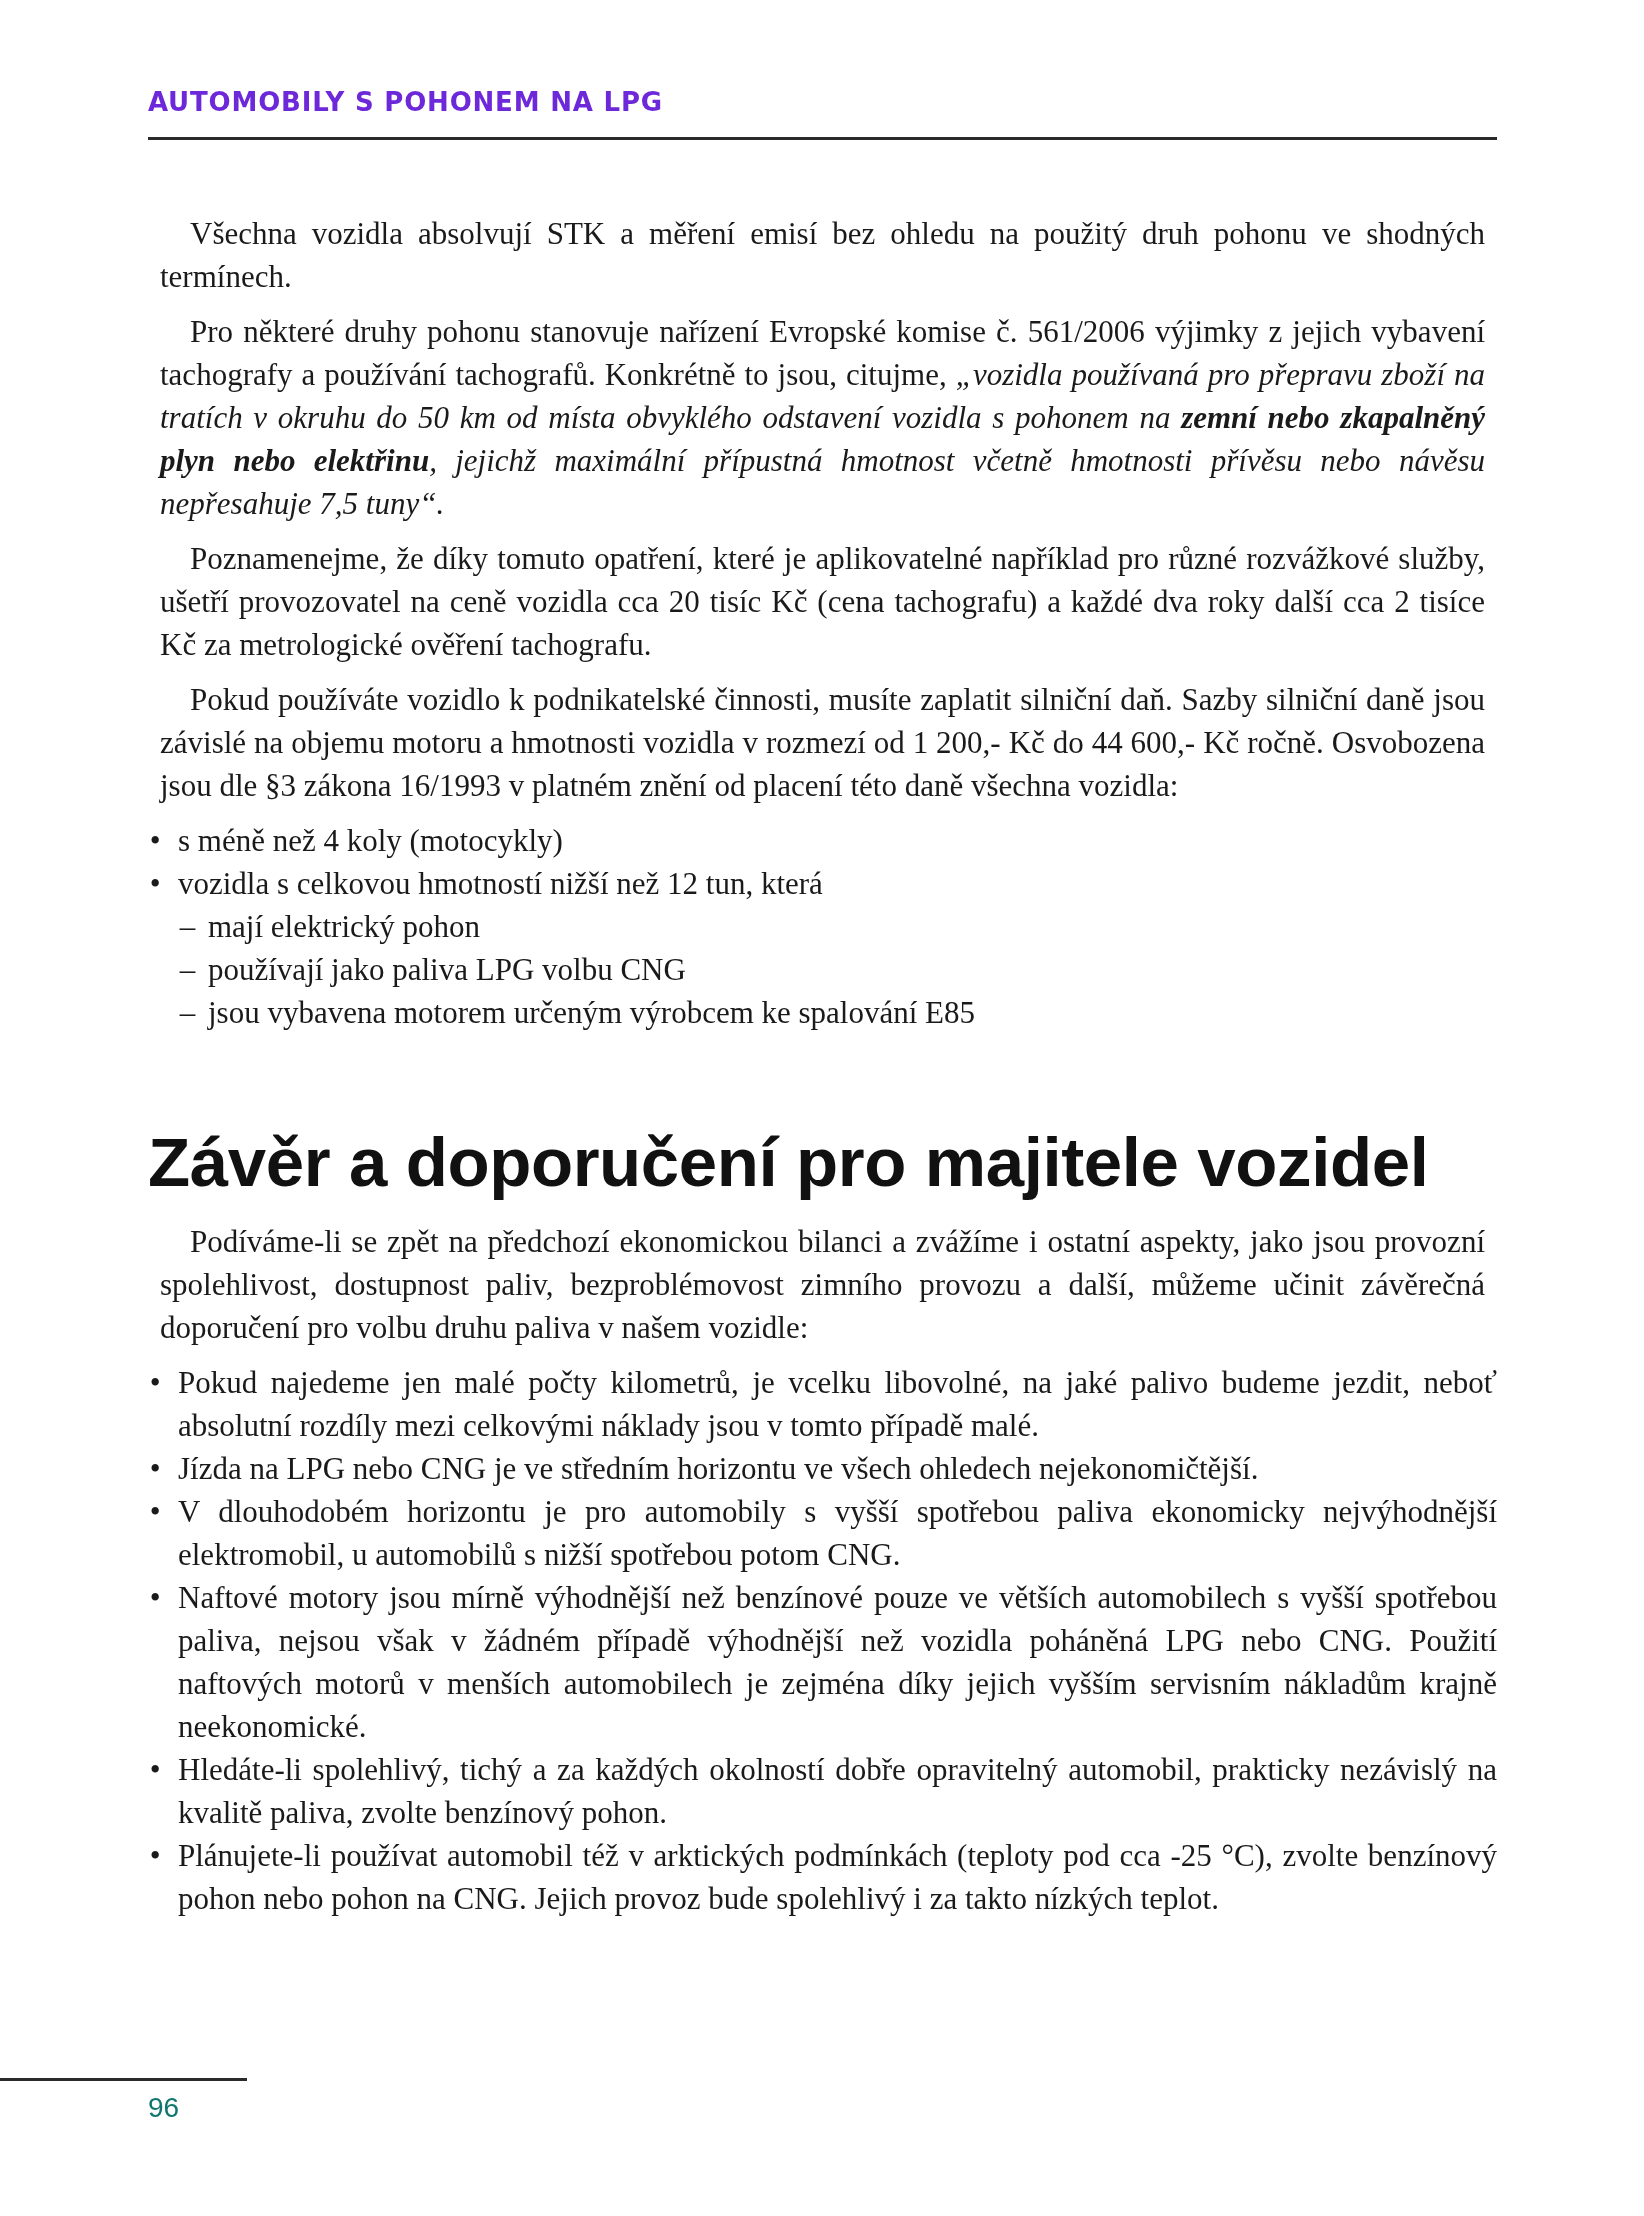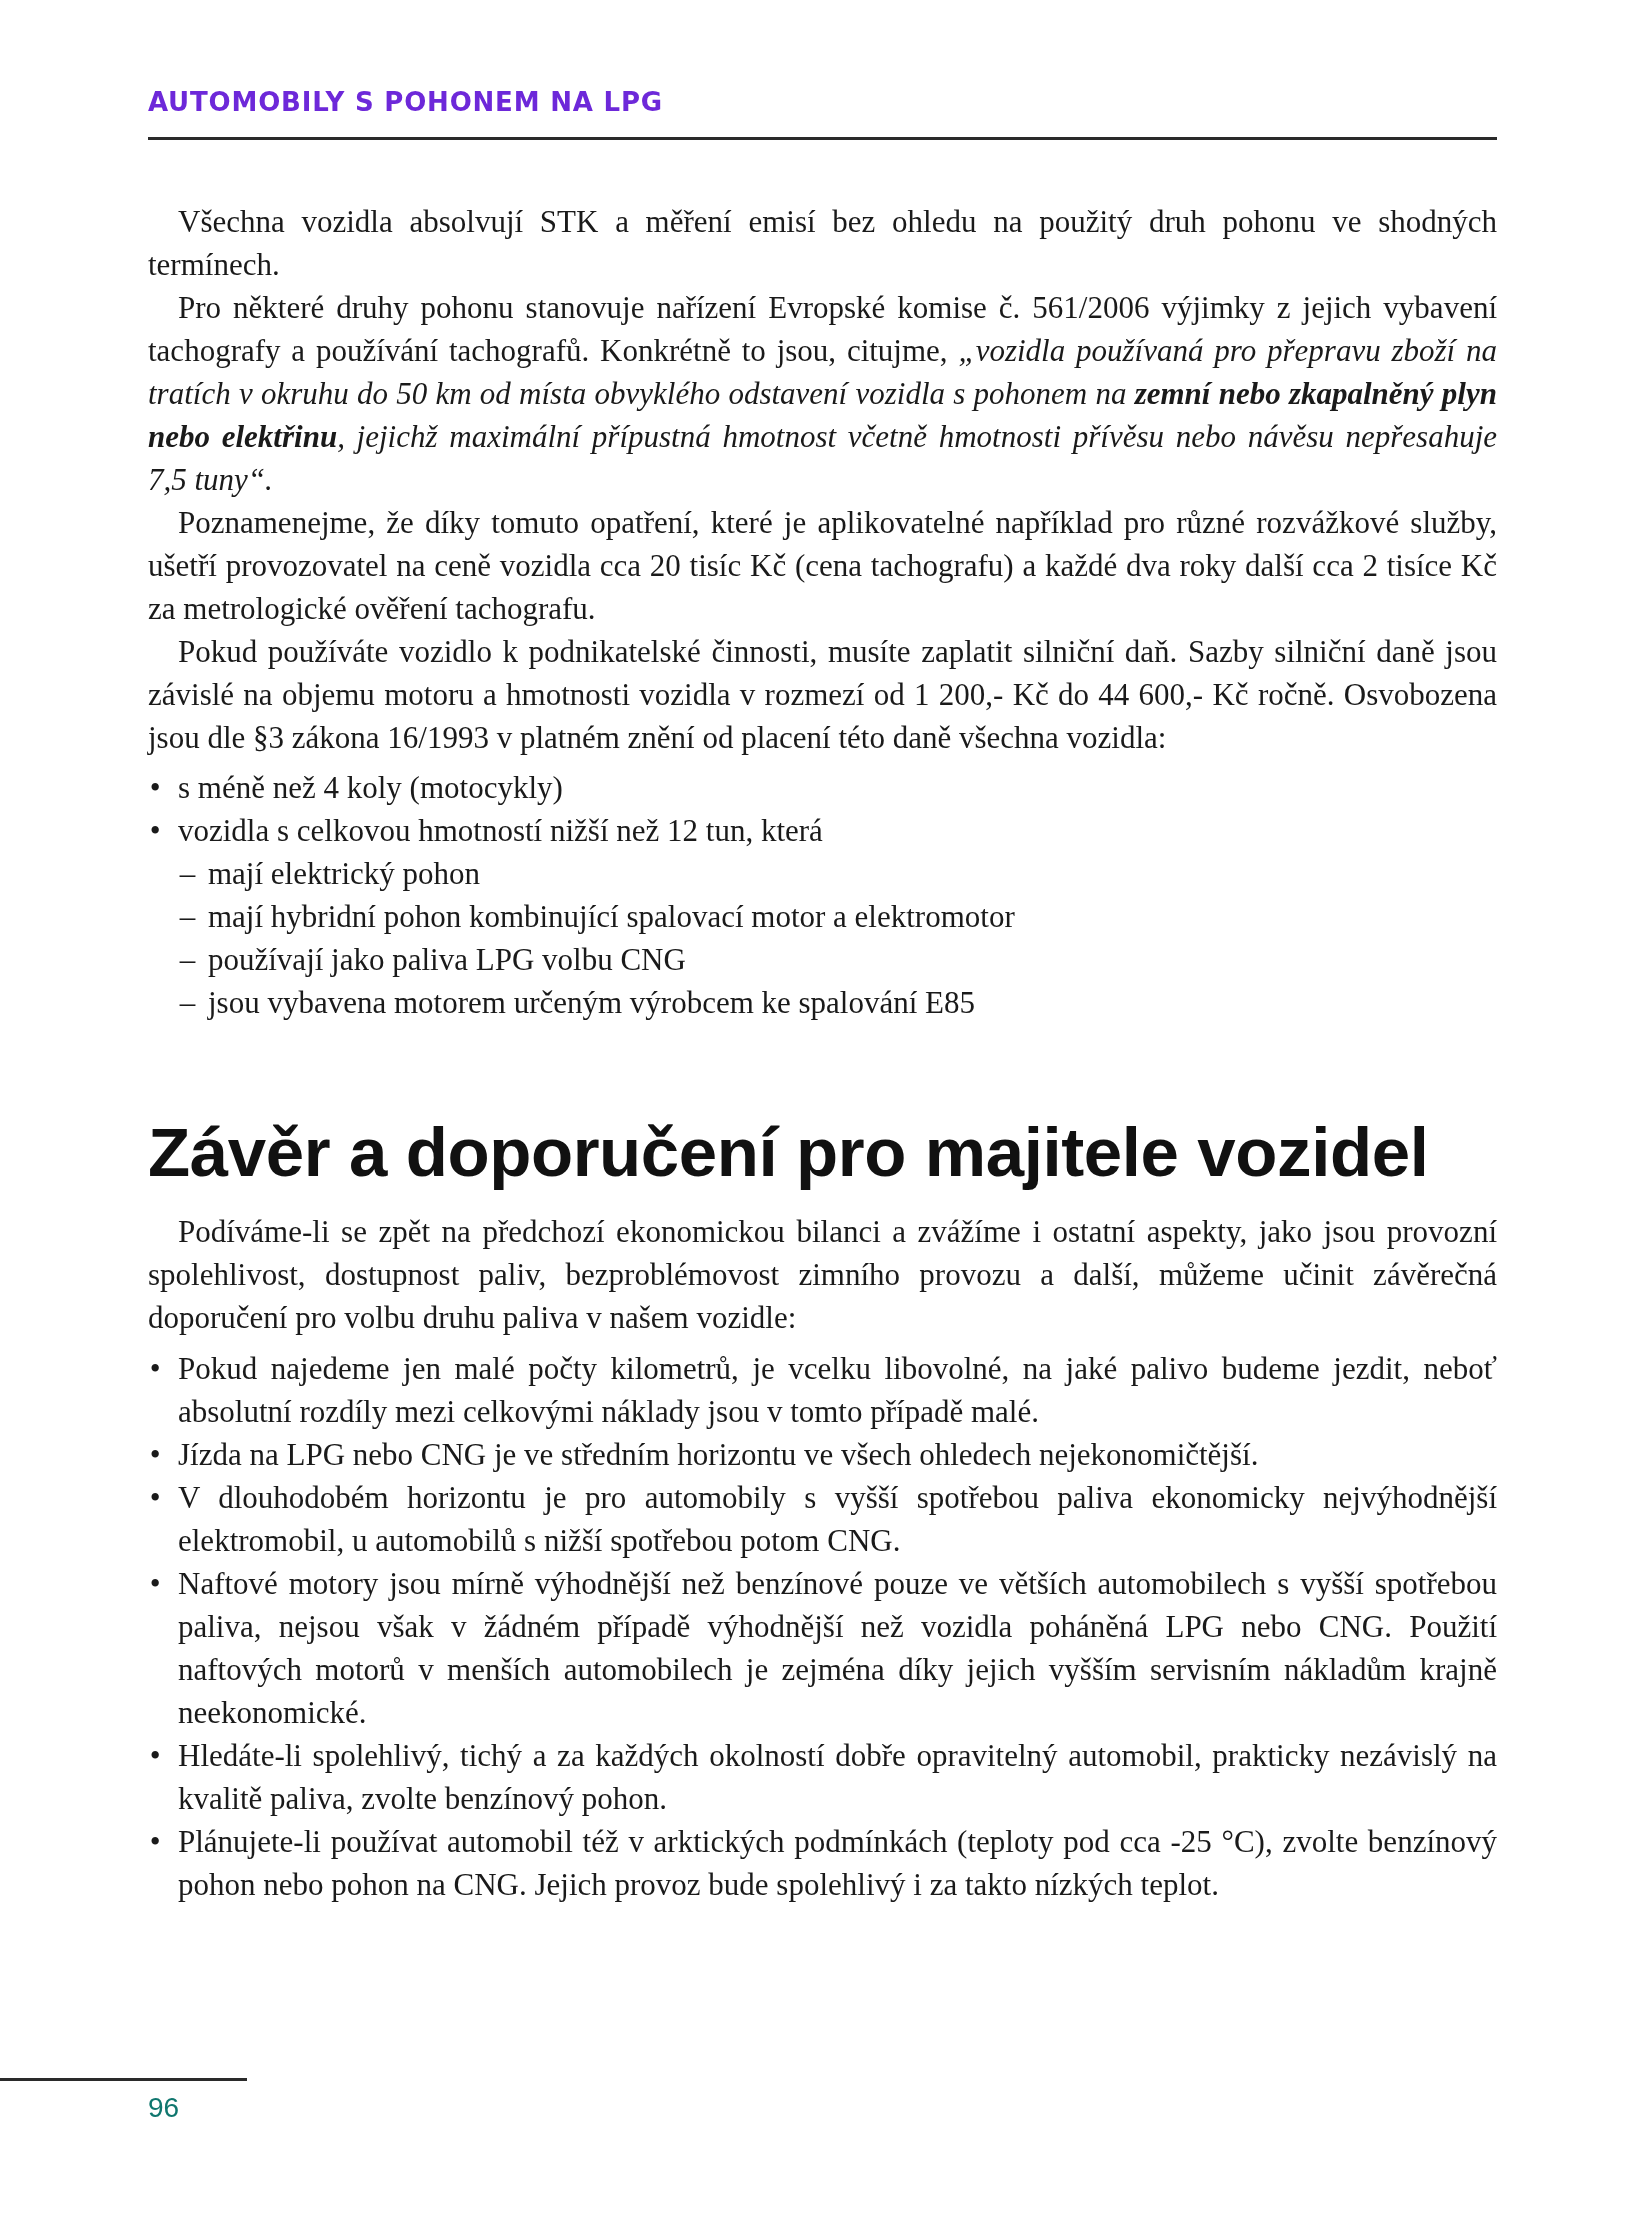--- a/index.html
+++ b/index.html
@@ -8,21 +8,21 @@
     position: absolute; left: 148px; top: 87px;
     font-family: "DejaVu Sans", sans-serif; font-weight: bold; font-size: 26px;
     letter-spacing: 0.8px; color: #6d28d9;
   }
   .head-rule { position: absolute; left: 148px; top: 137px; width: 1349px; height: 2.5px; background: #2a2a2a; }
   .content {
     position: absolute; left: 148px; top: 200px; width: 1349px;
     font-family: "Liberation Serif", serif; font-size: 31px; line-height: 43px;
     text-align: justify; color: #1a1a1a;
   }
-  .content p { margin: 0; text-indent: 30px; }
+  .content p { margin: 12px; text-indent: 30px; }
   .content ul { list-style: none; margin: 0; padding: 0; }
   .content li.bullet { position: relative; padding-left: 30px; }
   .content li.bullet::before { content: "\2022"; position: absolute; left: 1.7px; top: 0; }
   .content li.dash { position: relative; padding-left: 30px; }
   .content li.dash::before { content: "\2013"; position: absolute; left: 1.7px; }
   .content ul.sub { padding-left: 0; }
   .exempt-list { margin-top: 6.7px !important; }
   .section-title {
     font-family: "Liberation Sans", sans-serif; font-weight: bold; font-size: 69px; line-height: 58px;
     margin: 100px 0 28px 0; text-align: left; color: #111; letter-spacing: -0.4px;
@@ -47,21 +47,20 @@
   <p><span>Pro některé druhy pohonu stanovuje nařízení Evropské komise č. 561/2006 výjimky z jejich vybavení tachografy a používání tachografů. Konkrétně to jsou, citujme, </span><em><span>„vozidla používaná pro přepravu zboží na tratích v okruhu do 50 km od místa obvyklého odstavení vozidla s pohonem na </span><strong>zemní nebo zkapalněný plyn nebo elektřinu</strong><span>, jejichž maximální přípustná hmotnost včetně hmotnosti přívěsu nebo návěsu nepřesahuje 7,5 tuny“.</span></em></p>
   <p>Poznamenejme, že díky tomuto opatření, které je aplikovatelné například pro různé rozvážkové služby, ušetří provozovatel na ceně vozidla cca 20 tisíc Kč (cena tachografu) a každé dva roky další cca 2 tisíce Kč za metrologické ověření tachografu.</p>
   <p>Pokud používáte vozidlo k podnikatelské činnosti, musíte zaplatit silniční daň. Sazby silniční daně jsou závislé na objemu motoru a hmotnosti vozidla v rozmezí od 1 200,- Kč do 44 600,- Kč ročně. Osvobozena jsou dle §3 zákona 16/1993 v platném znění od placení této daně všechna vozidla:</p>
 
   <ul class="exempt-list">
     <li class="bullet">s méně než 4 koly (motocykly)</li>
     <li class="bullet">
       <span>vozidla s celkovou hmotností nižší než 12 tun, která</span>
       <ul class="sub">
         <li class="dash">mají elektrický pohon</li>
-        <li class="dash">mají hybridní pohon kombinující spalovací motor a elektromotor</li>
         <li class="dash">používají jako paliva LPG volbu CNG</li>
         <li class="dash">jsou vybavena motorem určeným výrobcem ke spalování E85</li>
       </ul>
     </li>
   </ul>
 
   <h2 class="section-title">Závěr a doporučení pro majitele vozidel</h2>
   <p>Podíváme-li se zpět na předchozí ekonomickou bilanci a zvážíme i ostatní aspekty, jako jsou provozní spolehlivost, dostupnost paliv, bezproblémovost zimního provozu a další, můžeme učinit závěrečná doporučení pro volbu druhu paliva v našem vozidle:</p>
 
   <ul class="rec-list">

